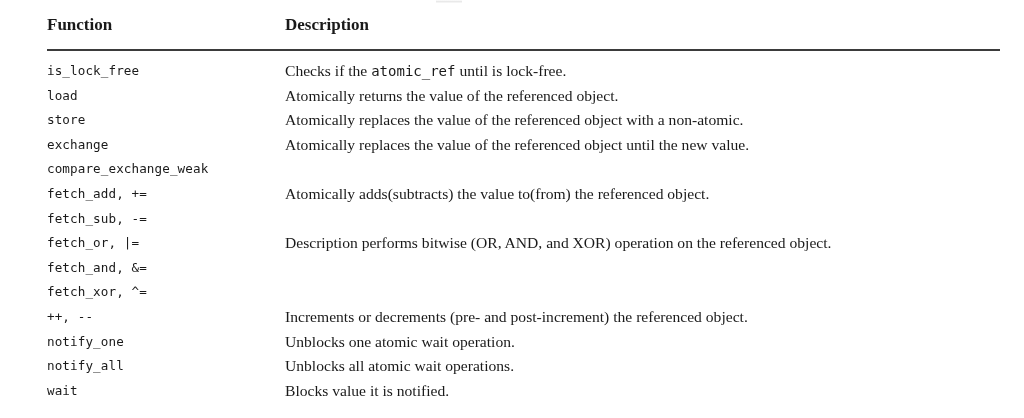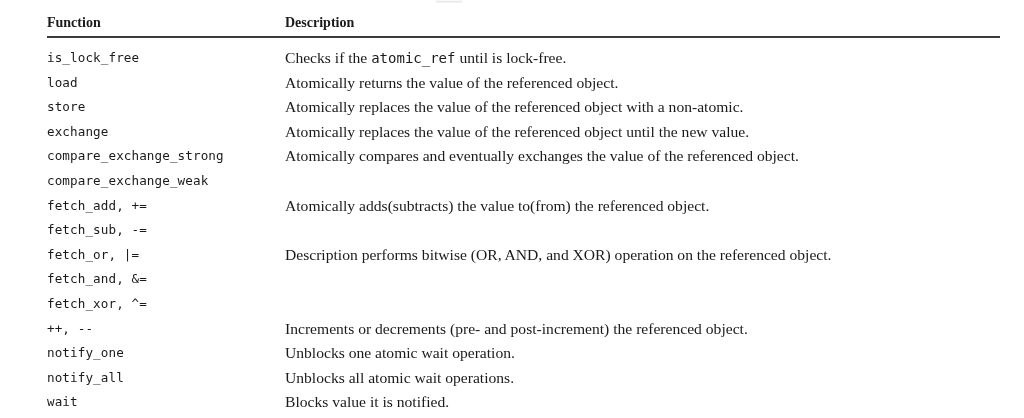--- a/index.html
+++ b/index.html
@@ -41,23 +41,23 @@
     width: 953px;
   }
 
   col.c-fn  { width: 238px; }
   col.c-desc{ width: 715px; }
 
   thead th {
     text-align: left;
     font-weight: bold;
     font-family: "Liberation Serif", serif;
-    font-size: 14px;
+    font-size: 17px;
     line-height: 1;
-    padding: 0 0 6px 0;
+    padding: 0 0 16px 0;
     vertical-align: bottom;
     white-space: nowrap;
   }
   thead th.hdr-fn   { padding-top: 16px; }
   thead th.hdr-desc { padding-top: 16px; }
 
   thead tr {
     border-bottom: 2px solid #3b3b3b;
   }
 
@@ -115,24 +115,20 @@
         </tr>
         <tr>
           <td class="fn">store</td>
           <td class="desc"><span>Atomically replaces the value of the referenced object with a non-atomic.</span></td>
         </tr>
         <tr>
           <td class="fn">exchange</td>
           <td class="desc"><span>Atomically replaces the value of the referenced object until the new value.</span></td>
         </tr>
         <tr>
-          <td class="fn">compare_exchange_strong</td>
-          <td class="desc"><span>Atomically compares and eventually exchanges the value of the referenced object.</span></td>
-        </tr>
-        <tr>
           <td class="fn">compare_exchange_weak</td>
           <td class="desc empty"><span></span></td>
         </tr>
         <tr>
           <td class="fn">fetch_add, +=</td>
           <td class="desc"><span>Atomically adds(subtracts) the value to(from) the referenced object.</span></td>
         </tr>
         <tr>
           <td class="fn">fetch_sub, -=</td>
           <td class="desc empty"><span></span></td>

